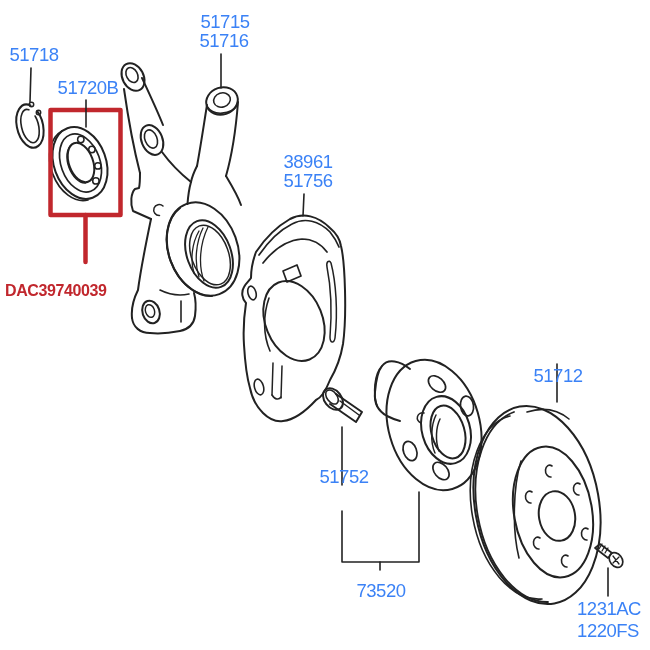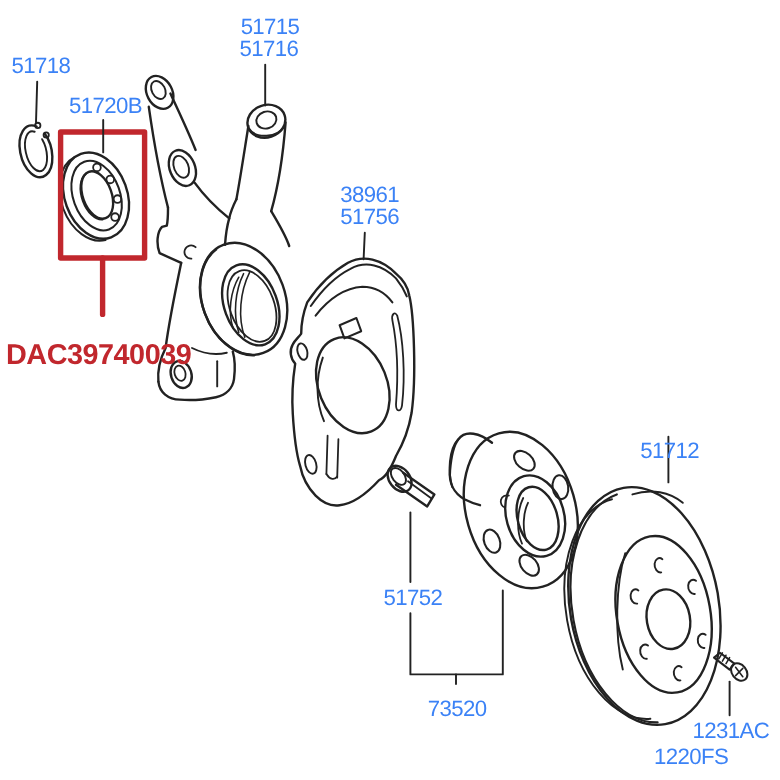--- a/index.html
+++ b/index.html
@@ -1,21 +1,21 @@
 <!DOCTYPE html>
 <html><head>
 <meta charset="utf-8">
 <style>
   html,body{margin:0;padding:0;background:#fff;}
   .stage{position:relative;width:650px;height:650px;background:#fff;overflow:hidden;
          font-family:"Liberation Sans",sans-serif;}
   .stage svg{position:absolute;left:0;top:0;}
   .lbl{position:absolute;font-size:18.5px;line-height:19px;color:#3b82f6;
        letter-spacing:-0.5px;white-space:nowrap;transform:translateX(-50%);}
-  .red{position:absolute;font-size:24px;font-weight:700;color:#c1272d;
+  .red{position:absolute;font-size:16px;font-weight:700;color:#c1272d;
        letter-spacing:-0.4px;white-space:nowrap;}
 </style>
 </head>
 <body>
 
 <div class="stage">
 
 <svg width="650" height="650" viewBox="0 0 650 650" fill="none" stroke="#222" stroke-width="2" stroke-linecap="round" stroke-linejoin="round">
 
   <g>
@@ -162,18 +162,18 @@
   </g>
 </svg>
 
   <div class="lbl" style="left:34px;top:45px">51718</div>
   <div class="lbl" style="left:88px;top:78px">51720B</div>
   <div class="lbl" style="left:225px;top:12px">51715</div>
   <div class="lbl" style="left:224px;top:31px">51716</div>
   <div class="lbl" style="left:308px;top:152px">38961</div>
   <div class="lbl" style="left:308px;top:171px">51756</div>
   <div class="red" style="left:5px;top:282px">DAC39740039</div>
-  <div class="lbl" style="left:344px;top:488px">51752</div>
+  <div class="lbl" style="left:344px;top:467px">51752</div>
   <div class="lbl" style="left:381px;top:581px">73520</div>
   <div class="lbl" style="left:558px;top:366px">51712</div>
   <div class="lbl" style="left:609px;top:599px">1231AC</div>
-  <div class="lbl" style="left:576px;top:621px">1220FS</div>
+  <div class="lbl" style="left:608px;top:621px">1220FS</div>
 </div>
 
 </body></html>

